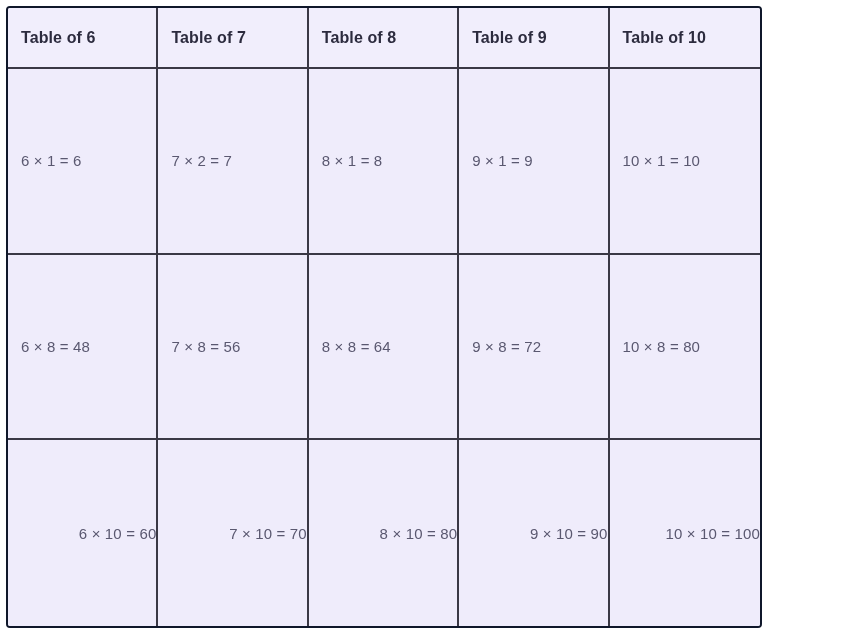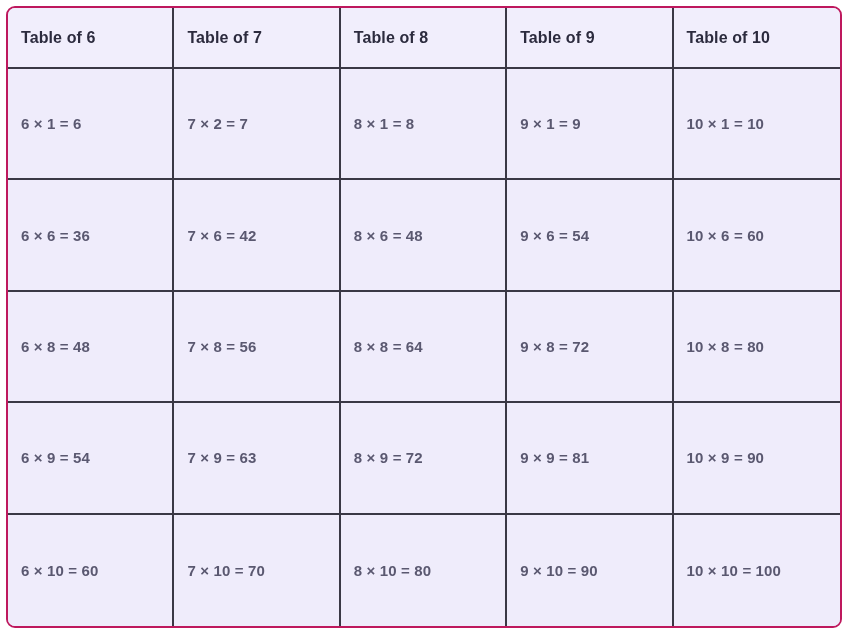--- a/index.html
+++ b/index.html
@@ -16,27 +16,27 @@
   }
 
   #table-wrap {
     box-sizing: border-box;
     width: 849px;
     height: 636px;
     padding: 6px 4px 8px 6px;
   }
 
   table.mult-table {
-    width: 836px;
+    width: 756px;
     height: 622px;
     border-collapse: separate;
     border-spacing: 0;
     table-layout: fixed;
-    border: 2px solid #be185d;
-    border-radius: 9px;
+    border: 2px solid #0f172a;
+    border-radius: 4px;
     overflow: hidden;
     background: #efecfb;
   }
 
   table.mult-table th,
   table.mult-table td {
     box-sizing: border-box;
     padding: 0 0 0 13px;
     text-align: left;
     vertical-align: middle;
@@ -46,36 +46,37 @@
     overflow: hidden;
   }
 
   table.mult-table th:last-child,
   table.mult-table td:last-child {
     border-right: none;
   }
 
   table.mult-table tbody tr:last-child td {
     border-bottom: none;
+    text-align: right;
   }
 
   table.mult-table thead th {
     height: 61px;
     background: #f1eefc;
     font-size: 16px;
     font-weight: bold;
     letter-spacing: 0.1px;
     color: #2c2b3e;
   }
 
   table.mult-table tbody td {
     height: 56.1px;
     background: #efecfb;
     font-size: 15px;
-    font-weight: bold;
+    font-weight: normal;
     letter-spacing: 0.15px;
     color: #5a5870;
   }
 </style>
 </head>
 <body>
 
 <div id="table-wrap">
   <table class="mult-table">
     <thead>
@@ -89,39 +90,25 @@
     </thead>
     <tbody>
       <tr>
         <td>6 × 1 = 6</td>
         <td>7 × 2 = 7</td>
         <td>8 × 1 = 8</td>
         <td>9 × 1 = 9</td>
         <td>10 × 1 = 10</td>
       </tr>
       <tr>
-        <td>6 × 6 = 36</td>
-        <td>7 × 6 = 42</td>
-        <td>8 × 6 = 48</td>
-        <td>9 × 6 = 54</td>
-        <td>10 × 6 = 60</td>
-      </tr>
-      <tr>
         <td>6 × 8 = 48</td>
         <td>7 × 8 = 56</td>
         <td>8 × 8 = 64</td>
         <td>9 × 8 = 72</td>
         <td>10 × 8 = 80</td>
-      </tr>
-      <tr>
-        <td>6 × 9 = 54</td>
-        <td>7 × 9 = 63</td>
-        <td>8 × 9 = 72</td>
-        <td>9 × 9 = 81</td>
-        <td>10 × 9 = 90</td>
       </tr>
       <tr>
         <td>6 × 10 = 60</td>
         <td>7 × 10 = 70</td>
         <td>8 × 10 = 80</td>
         <td>9 × 10 = 90</td>
         <td>10 × 10 = 100</td>
       </tr>
     </tbody>
   </table>

